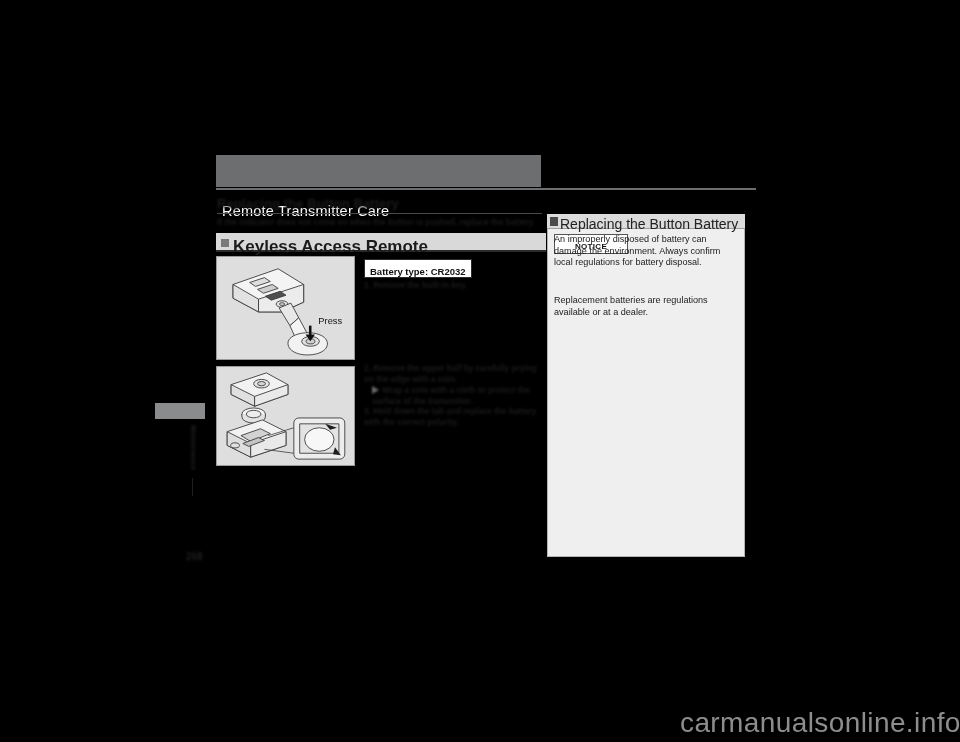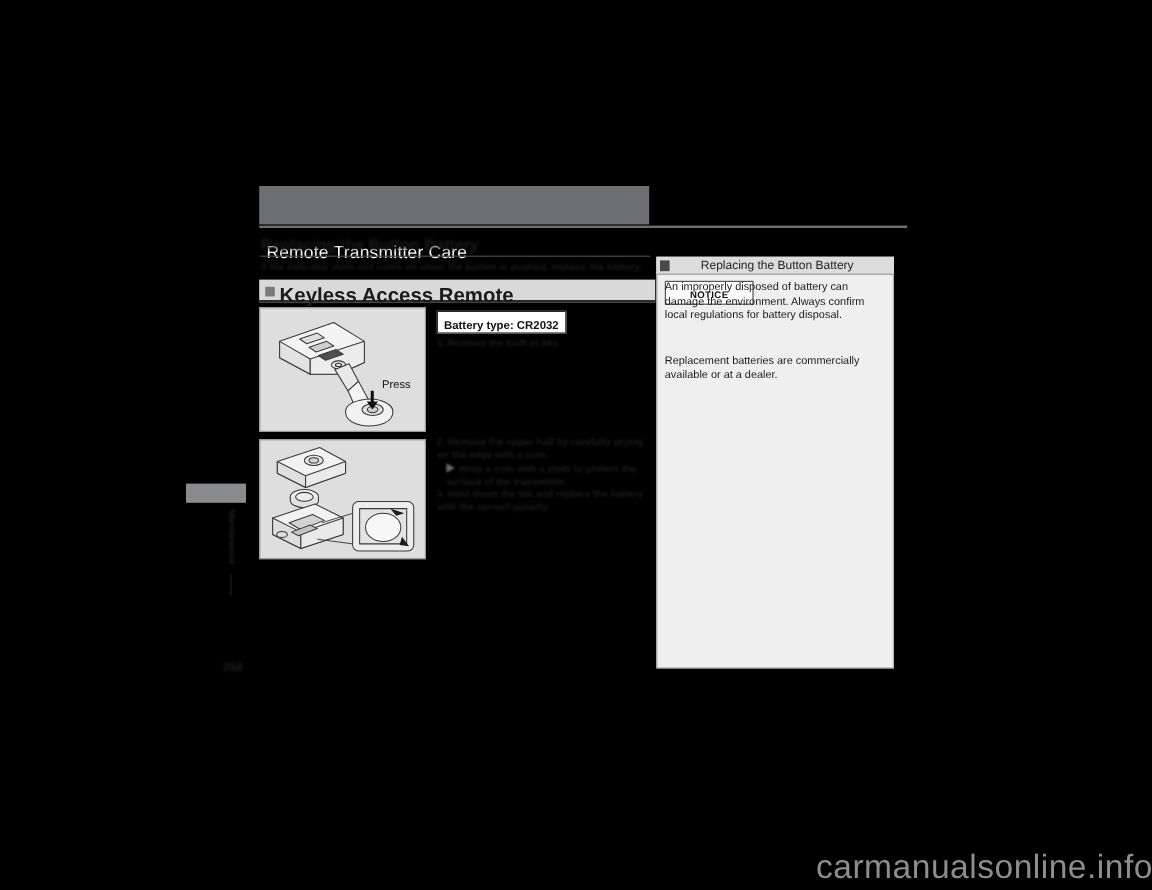--- a/index.html
+++ b/index.html
@@ -82,22 +82,22 @@
   #info-panel{
     position:absolute;left:547px;top:214px;width:198px;height:343px;
     background:#efefef;border:1px solid #b4b4b4;box-sizing:border-box;
   }
   #info-header{
     position:absolute;left:547px;top:214px;width:198px;height:15px;
     background:#dcdcdc;border-bottom:1px solid #9d9d9d;box-sizing:border-box;
   }
   #info-marker{position:absolute;left:550px;top:217px;width:8px;height:9px;background:#4a4a4a;}
   #info-title{
-    position:absolute;left:584px;top:216px;
-    font-size:10px;color:#222;white-space:nowrap;
+    position:absolute;left:560px;top:216px;
+    font-size:14px;color:#222;white-space:nowrap;
   }
   #notice-badge{
     position:absolute;left:554px;top:234px;
     background:#fff;border:1px solid #555;
     padding:0 20px;box-sizing:border-box;
   }
   #notice-label{font-size:8px;font-weight:bold;color:#111;letter-spacing:.3px;line-height:12px;}
   .info-para{
     position:absolute;left:554px;width:186px;
     font-size:9.1px;color:#1b1b1b;line-height:11.6px;
@@ -243,21 +243,21 @@
   </div>
 
   <div id="info-panel"></div>
   <div id="info-header"></div>
   <div id="info-marker"></div>
   <div id="info-title">Replacing the Button Battery</div>
   <div id="notice-badge">
     <span id="notice-label">NOTICE</span>
   </div>
   <div id="info-para-1" class="info-para">An improperly disposed of battery can damage the environment. Always confirm local regulations for battery disposal.</div>
-  <div id="info-para-2" class="info-para">Replacement batteries are commercially available or at a dealer.</div>
+  <div id="info-para-2" class="info-para">Replacement batteries are regulations available or at a dealer.</div>
 
   <div id="thumb-tab"></div>
   <div id="chapter-vertical">Maintenance</div>
   <div id="chapter-rule"></div>
   <div id="page-number">268</div>
 
   <div id="watermark">carmanualsonline.info</div>
 
 </div>
 

